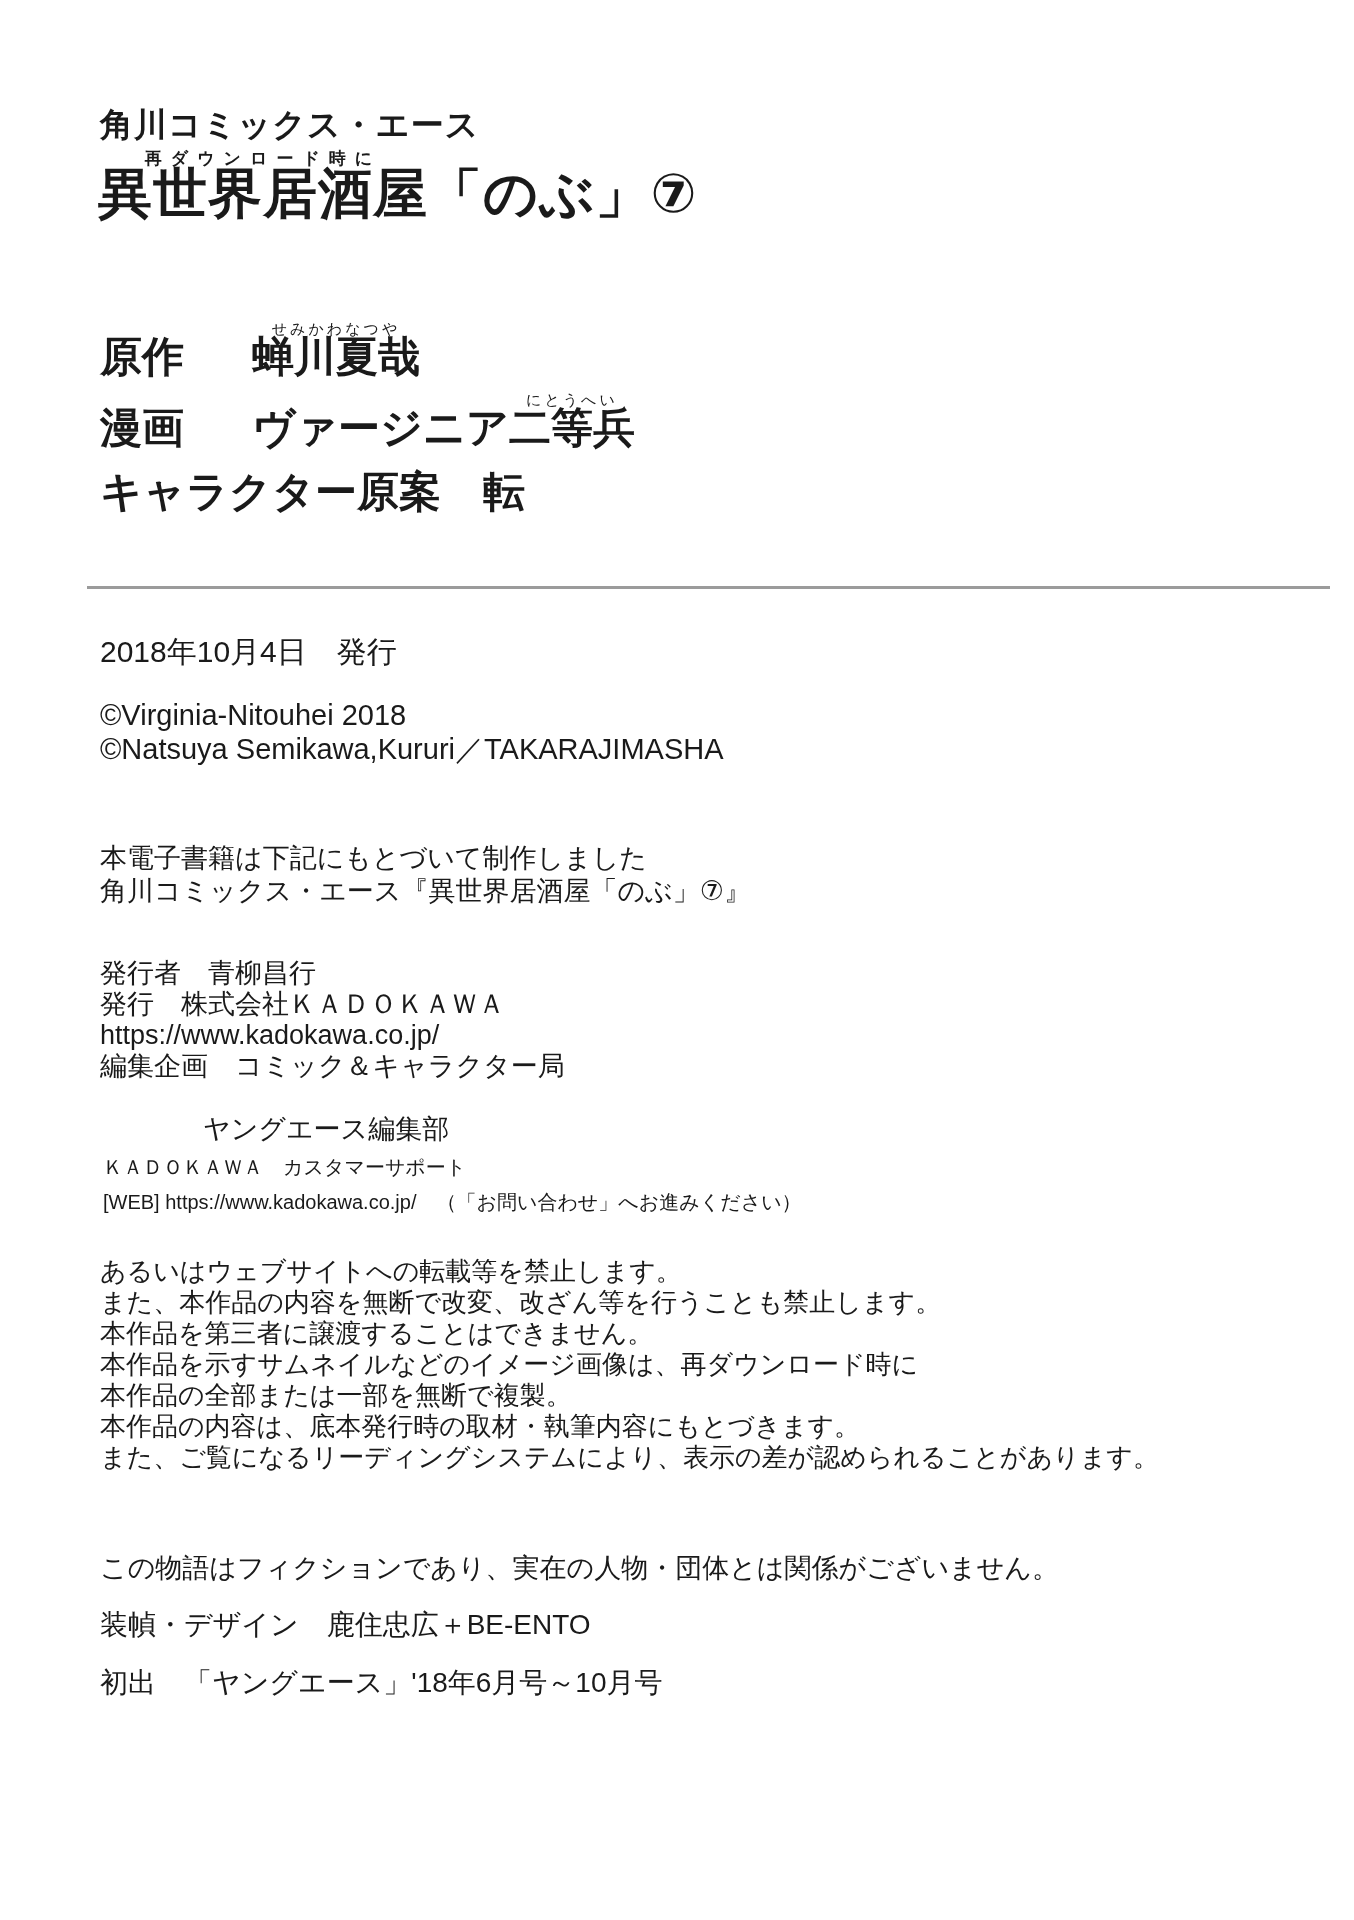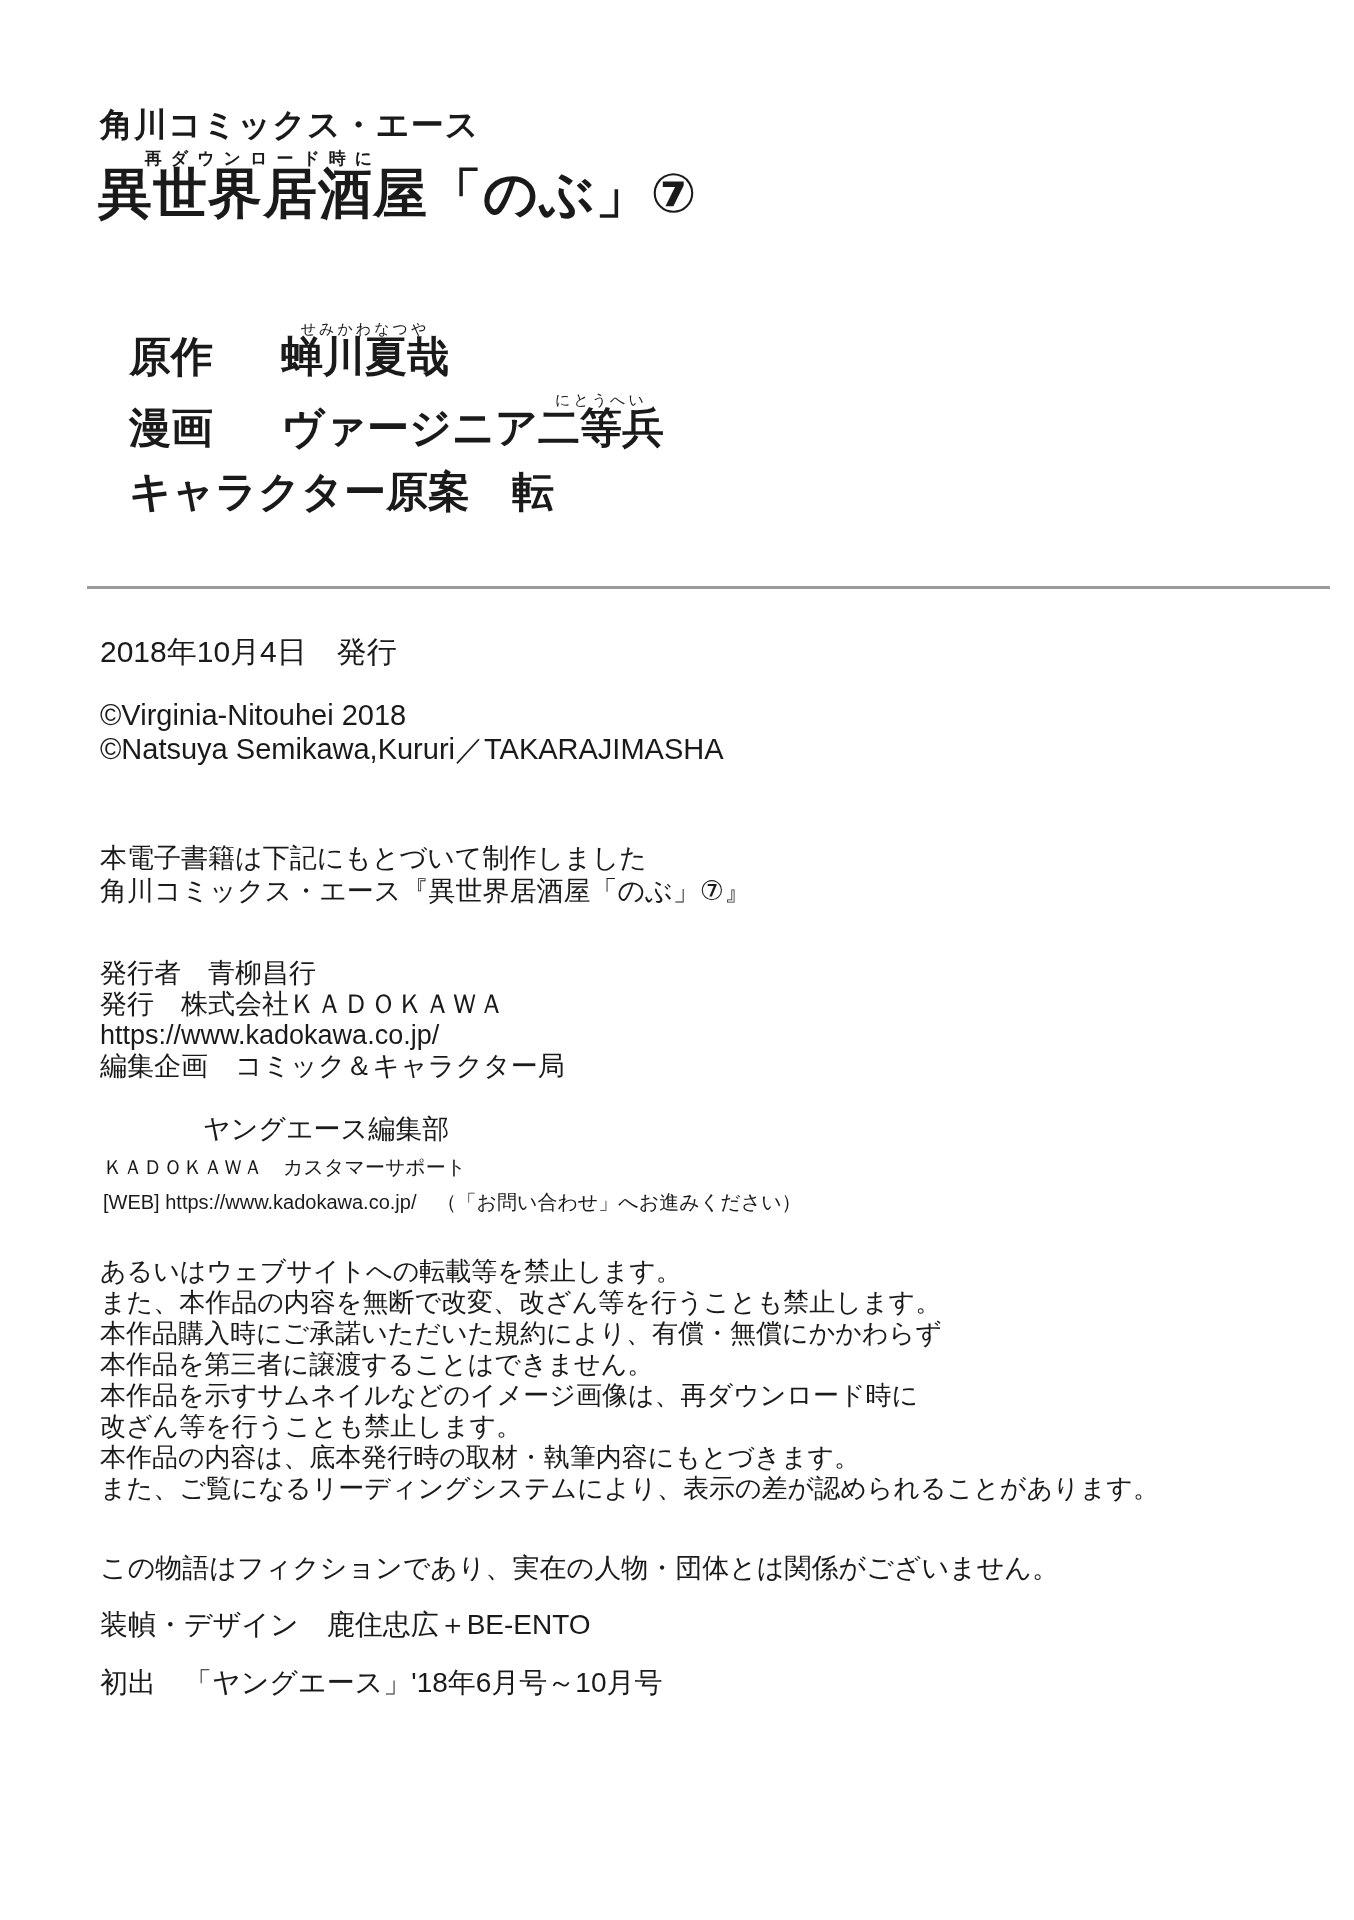--- a/index.html
+++ b/index.html
@@ -43,21 +43,20 @@
   .credits {
     left: 100px; top: 322px;
     font-size: 42px;
     font-weight: 700;
   }
   .credit-row {
     display: flex;
     align-items: baseline;
     height: 71px;
     white-space: nowrap;
-    margin-left: 29px;
   }
   .credit-label.w2 { display: inline-block; width: 152px; }
   .credit-name ruby rt {
     font-size: 15px;
     font-weight: 500;
     letter-spacing: 3px;
     text-align: center;
   }
   .credit-name.gap { margin-left: 42px; }
 
@@ -137,24 +136,23 @@
   </div>
 
 <div class="abs support">
     <div class="line">ＫＡＤＯＫＡＷＡ　カスタマーサポート</div>
     <div class="line">[WEB] https://www.kadokawa.co.jp/　（「お問い合わせ」へお進みください）</div>
   </div>
 
 <div class="abs legal">
     <div class="line">あるいはウェブサイトへの転載等を禁止します。</div>
     <div class="line">また、本作品の内容を無断で改変、改ざん等を行うことも禁止します。</div>
-    <div class="line">本作品購入時にご承諾いただいた規約により、有償・無償にかかわらず</div>
     <div class="line">本作品を第三者に譲渡することはできません。</div>
     <div class="line">本作品を示すサムネイルなどのイメージ画像は、再ダウンロード時に</div>
-    <div class="line">改ざん等を行うことも禁止します。</div>
+    <div class="line">本作品の全部または一部を無断で複製。</div>
     <div class="line">本作品の内容は、底本発行時の取材・執筆内容にもとづきます。</div>
     <div class="line">また、ご覧になるリーディングシステムにより、表示の差が認められることがあります。</div>
   </div>
 
 <div class="abs fiction line">この物語はフィクションであり、実在の人物・団体とは関係がございません。</div>
 
 <div class="abs design line">装幀・デザイン　鹿住忠広＋BE-ENTO</div>
 
 <div class="abs first-app line">初出　「ヤングエース」'18年6月号～10月号</div>
 

